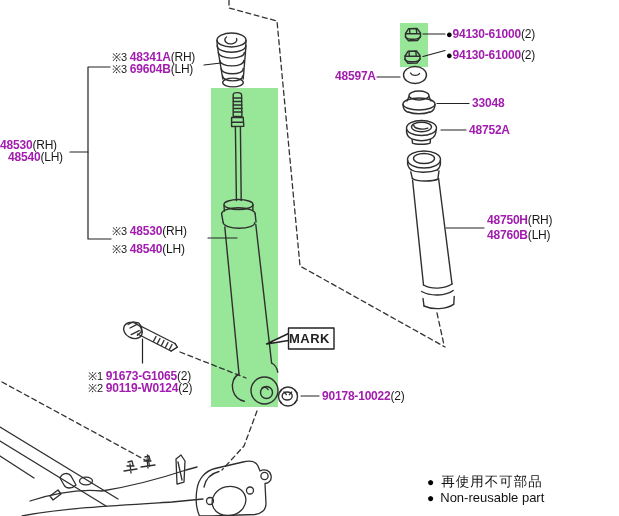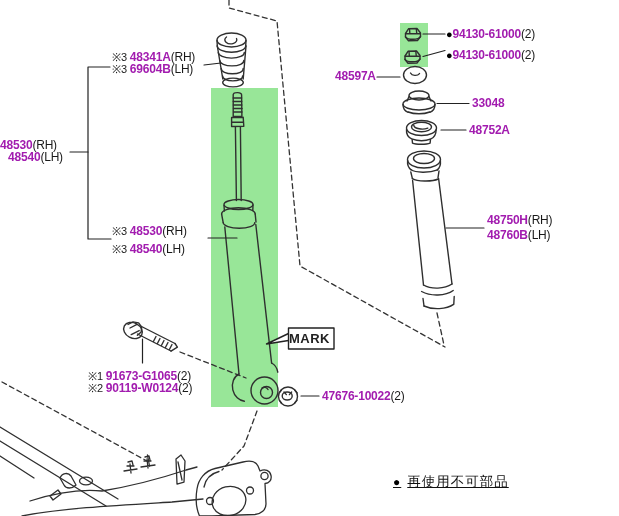--- a/index.html
+++ b/index.html
@@ -14,21 +14,21 @@
   }
   .num{color:#a21caf;font-weight:bold;}
   .pfx{font-size:11px;color:#1a1a1a;}
   .sfx{color:#1a1a1a;}
   .dot{color:#000;font-size:11px;}
   .mark-text{
     position:absolute;left:289px;top:331px;width:45px;
     font-size:13px;font-weight:600;color:#222;letter-spacing:0.5px;
   }
   .legend-line{
-    position:absolute;left:393px;font-size:13px;color:#111;white-space:nowrap;text-decoration:underline;
+    position:absolute;left:427px;font-size:13px;color:#111;white-space:nowrap;
   }
   .legend-line .dot{font-size:12px;margin-right:6px;}
   .jp{letter-spacing:1px;font-size:13.5px;}
 </style>
 </head>
 <body>
 
 <div id="stage">
 
 <svg id="art" width="619" height="516" viewBox="0 0 619 516" fill="none" stroke="#2f2f2f" stroke-width="1.4" stroke-linecap="round" stroke-linejoin="round">
@@ -196,19 +196,20 @@
 <div class="lbl" style="left:446px;top:28px"><span class="dot">●</span><span class="num">94130-61000</span><span class="sfx">(2)</span></div>
 <div class="lbl" style="left:446px;top:49px"><span class="dot">●</span><span class="num">94130-61000</span><span class="sfx">(2)</span></div>
 
 <div class="lbl" style="left:335px;top:70px"><span class="num">48597A</span></div>
 <div class="lbl" style="left:472px;top:97px"><span class="num">33048</span></div>
 <div class="lbl" style="left:469px;top:124px"><span class="num">48752A</span></div>
 
 <div class="lbl" style="left:487px;top:214px"><span class="num">48750H</span><span class="sfx">(RH)</span></div>
 <div class="lbl" style="left:487px;top:229px"><span class="num">48760B</span><span class="sfx">(LH)</span></div>
 
-<div class="lbl" style="left:322px;top:390px"><span class="num">47676-10022</span><span class="sfx">(2)</span></div>
+<div class="lbl" style="left:322px;top:390px"><span class="num">90178-10022</span><span class="sfx">(2)</span></div>
 
 <div class="mark-text">MARK</div>
 
 <div class="legend-line jp" style="top:473px"><span class="dot">●</span><span>再使用不可部品</span></div>
+<div class="legend-line" style="top:490px"><span class="dot">●</span><span>Non-reusable part</span></div>
 
 </div>
 
 </body></html>

